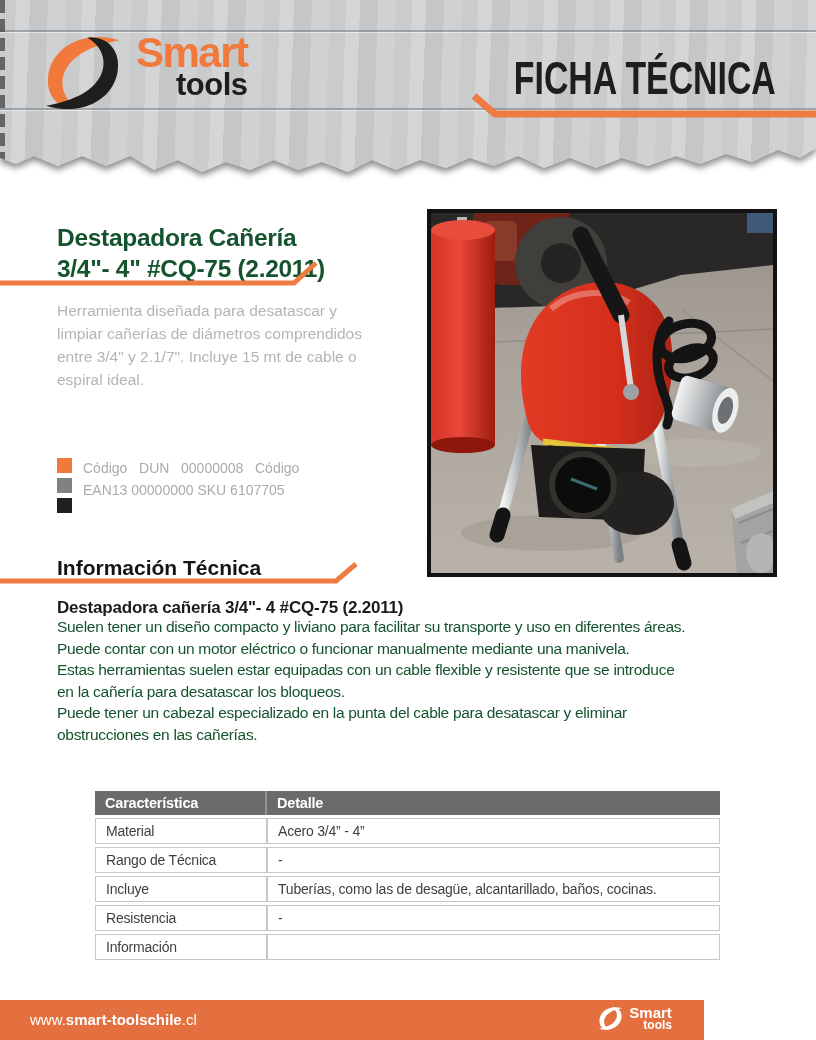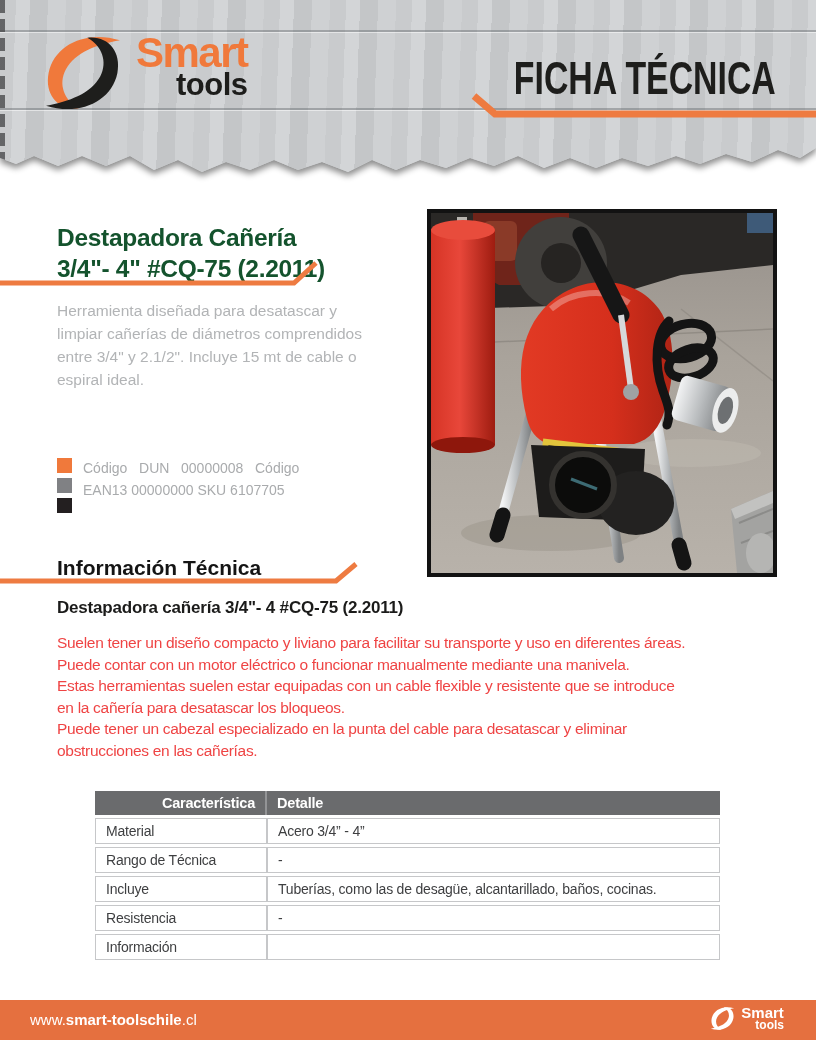--- a/index.html
+++ b/index.html
@@ -55,34 +55,34 @@
   .code-line { position:absolute; left:83px; font-size:14px; color:#a9abad; white-space:pre; }
 
   
   .photo-frame { position:absolute; left:427px; top:209px; width:350px; height:368px;
     border:4px solid #121212; background:#a59f98; }
 
   
   .info-heading { position:absolute; left:57px; top:556px; font-size:21px; font-weight:bold; color:#141414; }
   .info-subtitle { position:absolute; left:57px; top:598px; font-size:17px; font-weight:bold;
     color:#1b1b1a; letter-spacing:-0.2px; }
-  .info-paragraph { position:absolute; left:57px; top:632px; width:715px; font-size:15.5px;
-    line-height:21.5px; color:#ef4444; letter-spacing:-0.3px; white-space:pre-line; }
+  .info-paragraph { position:absolute; left:57px; top:616px; width:715px; font-size:15.5px;
+    line-height:21.5px; color:#14532d; letter-spacing:-0.3px; white-space:pre-line; }
 
   
   .spec-table { position:absolute; left:95px; top:788px; width:625px;
     border-collapse:separate; border-spacing:0 3px; table-layout:fixed; }
   .spec-table th { background:#6A6B6D; color:#ffffff; font-size:14.5px; font-weight:bold;
     text-align:left; padding:4px 10px; letter-spacing:-0.2px; }
-  .spec-table th.col-carac { width:172px; border-right:2px solid #939496;text-align:right; }
+  .spec-table th.col-carac { width:172px; border-right:2px solid #939496; }
   .spec-table td { background:#fff; border:1px solid #c6c7c9; font-size:14px; color:#3e3f41;
     padding:4px 10px; height:18px; letter-spacing:-0.2px; }
 
   
-  .footer { position:absolute; left:0; top:1000px; width:816px; height:40px; background:#E5703F; }
+  .footer { position:absolute; left:0; top:1000px; width:704px; height:40px; background:#E5703F; }
   .footer-url { position:absolute; left:30px; top:11px; font-size:15px; color:#ffffff; }
   .footer-url b { font-weight:bold; }
   .footer-logo { position:absolute; right:32px; top:5px; display:flex; align-items:center; }
   .footer-swirl { width:27px; height:27px; margin-right:5px; }
   .footer-brand { line-height:12px; }
   .fb-smart { font-size:15px; font-weight:bold; color:#fff; line-height:14px; }
   .fb-tools { font-size:12px; font-weight:bold; color:#fff; line-height:11px; margin-left:14px; }
 </style>
 </head>
 <body>
@@ -116,21 +116,21 @@
   <div class="prod-title">
     <div>Destapadora Cañería</div>
     <div>3/4"- 4" #CQ-75 (2.2011)</div>
   </div>
   <svg class="accent-line" style="left:0; top:260px;" width="322" height="28">
     <polyline points="0,23 294,23 316,3" fill="none" stroke="#EE7B41" stroke-width="5"></polyline>
   </svg>
 
   <div class="prod-desc">Herramienta diseñada para desatascar y
 limpiar cañerías de diámetros comprendidos
-entre 3/4" y 2.1/2". Incluye 15 mt de cable o
+entre 3/4" y 2.1/7". Incluye 15 mt de cable o
 espiral ideal.</div>
 
   <div class="code-sq" style="top:458px; background:#F0793B;"></div>
   <div class="code-sq" style="top:478px; background:#808184;"></div>
   <div class="code-sq" style="top:498px; background:#231F20;"></div>
   <div class="code-line" style="top:460px;">Código   DUN   00000008   Código</div>
   <div class="code-line" style="top:482px;">EAN13 00000000 SKU 6107705</div>
 
   <div class="photo-frame">
     <svg viewBox="0 0 342 360" width="342" height="360">

